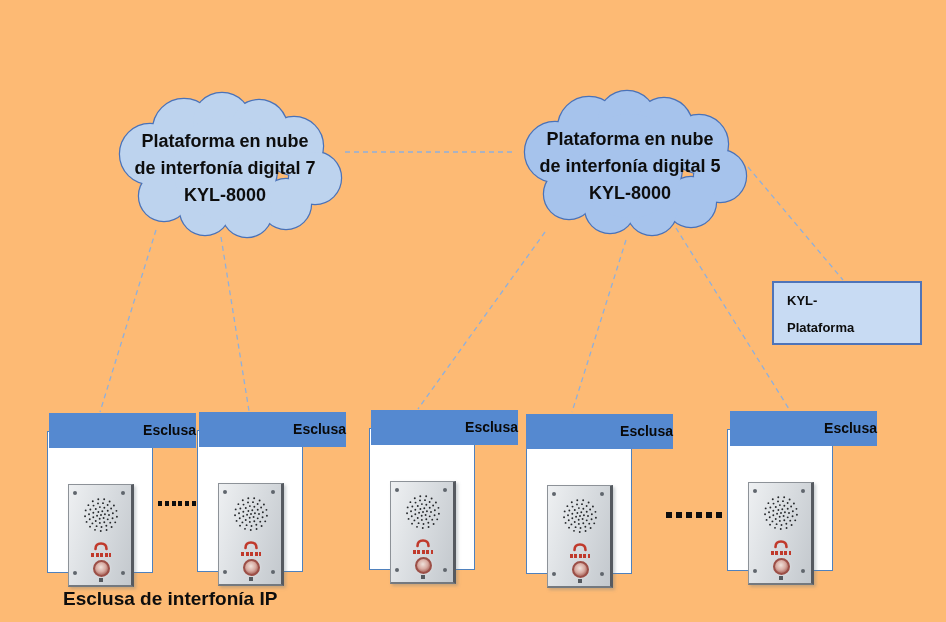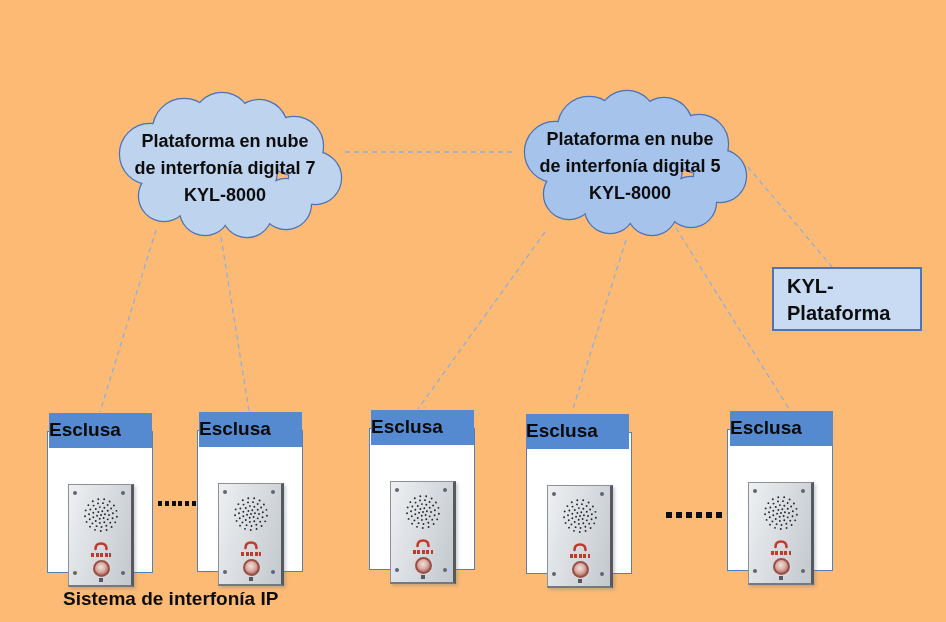--- a/index.html
+++ b/index.html
@@ -23,40 +23,40 @@
   .cloud-right g.stroke-layer circle{fill:var(--cloud-right-fill,#a6c3ec);stroke:var(--cloud-stroke,#4a72b8);stroke-width:2.4;}
   .cloud-label{
     position:absolute;width:250px;text-align:center;color:#0d0d0d;
     font-size:18px;font-weight:bold;line-height:27px;
   }
   .cloud-label.left{left:100px;top:128px;}
   .cloud-label.right{left:505px;top:126px;}
   .cloud-label span{display:block;}
   
   .callcenter{
-    position:absolute;left:772px;top:267px;width:150px;height:64px;box-sizing:border-box;
+    position:absolute;left:772px;top:281px;width:150px;height:64px;box-sizing:border-box;
     background:var(--callcenter-fill,#c8dbf3);border:2px solid var(--callcenter-border,#4f74b8);
-    padding:4px 0 0 13px;font-size:20px;font-weight:bold;color:#0d0d0d;line-height:27px;
+    padding:4px 0 0 13px;font-size:13px;font-weight:bold;color:#0d0d0d;line-height:27px;
   }
   .callcenter span{display:block;}
   
   .unit{position:absolute;width:110px;height:162px;}
   .u1{left:47px;top:413px;}
   .u2{left:197px;top:412px;}
   .u3{left:369px;top:410px;}
   .u4{left:526px;top:414px;}
   .u5{left:727px;top:411px;}
   .frame{
     position:absolute;left:0;top:18px;width:106px;height:142px;box-sizing:border-box;
     background:#ffffff;border:1px solid var(--box-border,#4f81bd);
   }
   .band{
     position:absolute;left:2px;top:0;width:103px;height:35px;
     background:var(--band-fill,#5589d0);color:#0a0a0a;
-    font-size:19px;font-weight:bold;text-align:left;line-height:34px;z-index:2;
+    font-size:14px;font-weight:bold;text-align:right;line-height:34px;z-index:2;padding-left:44px;
   }
   .u4 .band{left:0px;}
   .u5 .band{left:3px;}
   
   .device{
     position:absolute;left:20px;top:52px;width:66px;height:103px;box-sizing:border-box;
     background:linear-gradient(105deg,#eef0f2 0%,#d6dade 55%,#c3c8cd 100%);
     border:1px solid #8d9298;border-right:3px solid #565a60;border-bottom:2px solid #74797f;
     box-shadow:2px 2px 3px rgba(110,120,130,0.35);z-index:1;
   }
@@ -540,15 +540,15 @@
   </div>
   <div class="sep sep2">
     <i class="dot"></i>
       <i class="dot"></i>
       <i class="dot"></i>
       <i class="dot"></i>
       <i class="dot"></i>
       <i class="dot"></i>
   </div>
 
-  <div class="caption">Sistema de interfonía IP</div>
+  <div class="caption">Esclusa de interfonía IP</div>
 
 </div>
 
 </body></html>

